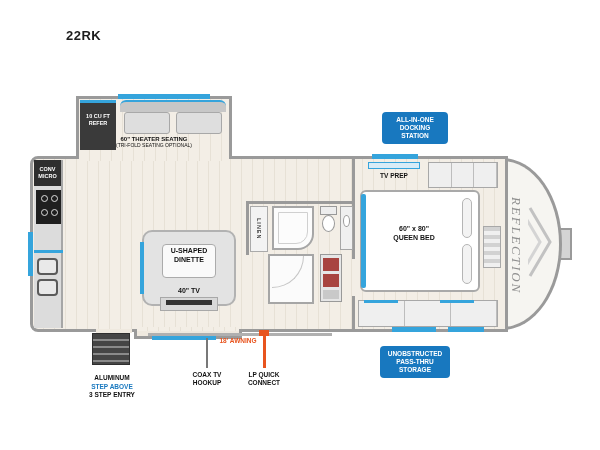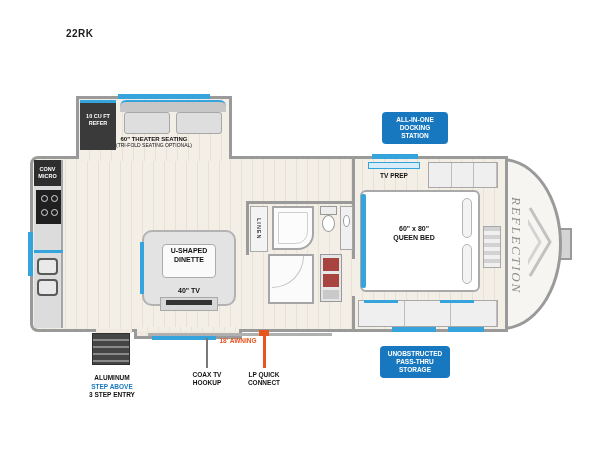--- a/index.html
+++ b/index.html
@@ -1,20 +1,20 @@
 <!DOCTYPE html>
 <html><head>
 <meta charset="utf-8">
 <style>
   * { margin:0; padding:0; box-sizing:border-box; }
   html,body { width:600px; height:450px; background:#ffffff; font-family:"Liberation Sans",sans-serif; }
   .page { position:relative; width:600px; height:450px; background:#fff; overflow:hidden; }
   .abs { position:absolute; }
 
-  .model-label { left:66px; top:28px; font-size:10px; font-weight:600; color:#1c1c1c; letter-spacing:0.5px; }
+  .model-label { left:66px; top:28px; font-size:13px; font-weight:600; color:#1c1c1c; letter-spacing:0.5px; }
 
   
   .main-shell { left:30px; top:156px; width:478px; height:176px; border:3px solid #9a9a9a;
     border-radius:8px 0 0 8px; z-index:1;
     background:repeating-linear-gradient(90deg,#f3eee6 0 10px,#e7e1d6 10px 11px); }
   .front-cap { left:502px; top:158px; width:60px; height:172px; border:3px solid #9a9a9a; border-left:none;
     border-radius:0 100% 100% 0 / 0 50% 50% 0; background:#f6f5f1; z-index:0; }
   .pin-box { left:550px; top:228px; width:22px; height:32px; background:#d4d4d4; border:2px solid #9a9a9a; z-index:0; }
   .brand-vertical { left:508px; top:170px; height:152px; width:16px; writing-mode:vertical-rl;
     font-family:"Liberation Serif",serif; font-style:italic; font-size:13px; letter-spacing:2px;

